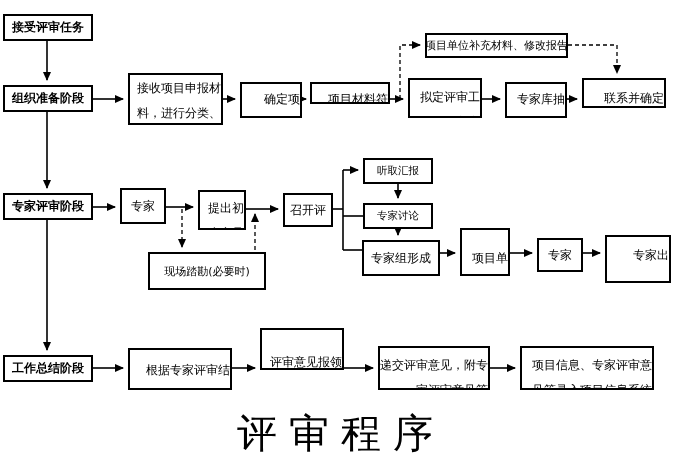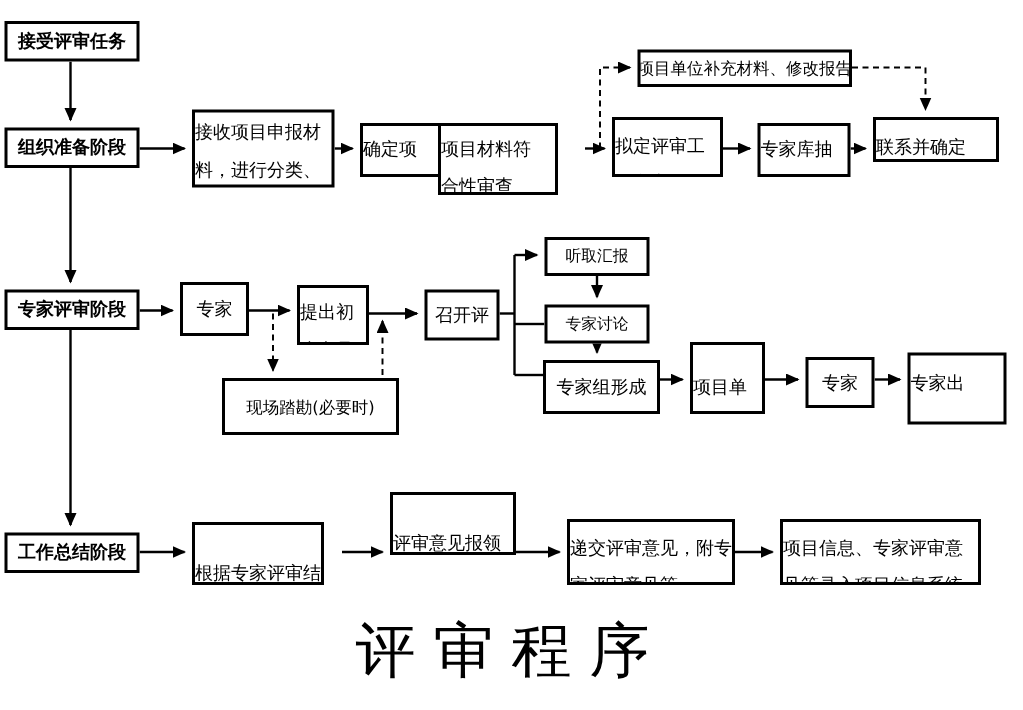--- a/index.html
+++ b/index.html
@@ -1,20 +1,20 @@
 <!DOCTYPE html>
 <html><head>
 <meta charset="utf-8">
 <style>
   html,body{margin:0;padding:0;background:#fff;}
   .canvas{position:relative;width:682px;height:473px;background:#fff;
           font-family:"DejaVu Sans","Liberation Sans",sans-serif;color:#000;overflow:hidden;}
   svg.wires{position:absolute;left:0;top:0;width:682px;height:473px;}
   .box{position:absolute;border:2px solid #000;background:#fff;box-sizing:border-box;
-       text-align:left;font-size:12px;overflow:hidden;}
+       text-align:right;font-size:12px;overflow:hidden;}
   .ln{line-height:25px;white-space:nowrap;}
   .single{display:flex;align-items:center;justify-content:center;white-space:nowrap;}
   .bold{font-weight:bold;}
   .small{font-size:10.5px;}
   .title{position:absolute;font-family:"Liberation Serif","DejaVu Serif",serif;
          font-size:40px;letter-spacing:12px;white-space:nowrap;}
 </style>
 </head>
 <body>
 
@@ -76,21 +76,21 @@
   </div>
 
   <div class="box" style="left:128px;top:73px;width:95px;height:52px;padding-top:1px">
     <div class="ln">接收项目申报材</div>
     <div class="ln">料，进行分类、</div>
   </div>
   <div class="box" style="left:240px;top:82px;width:62px;height:36px;padding-top:3px">
     <div class="ln">确定项</div>
     <div class="ln">目联系</div>
   </div>
-  <div class="box" style="left:292px;top:82px;width:80px;height:48px;padding-top:3px">
+  <div class="box" style="left:310px;top:82px;width:80px;height:22px;padding-top:3px">
     <div class="ln">项目材料符</div>
     <div class="ln">合性审查</div>
   </div>
   <div class="box" style="left:408px;top:78px;width:74px;height:40px;padding-top:5px">
     <div class="ln">拟定评审工</div>
     <div class="ln">作方案</div>
   </div>
   <div class="box" style="left:505px;top:82px;width:62px;height:36px;padding-top:3px">
     <div class="ln">专家库抽</div>
     <div class="ln">取专家</div>
@@ -129,21 +129,21 @@
   <div class="box single" style="left:537px;top:238px;width:46px;height:34px">
     <span>专家</span>
   </div>
   <div class="box" style="left:605px;top:235px;width:66px;height:48px;padding-top:6px">
     <div class="ln">专家出</div>
   </div>
   <div class="box single" style="left:148px;top:252px;width:118px;height:38px;font-size:11px">
     <span>现场踏勘(必要时)</span>
   </div>
 
-  <div class="box" style="left:128px;top:348px;width:88px;height:42px;padding-top:20px">
+  <div class="box" style="left:128px;top:348px;width:104px;height:42px;padding-top:8px">
     <div class="ln">根据专家评审结</div>
     <div class="ln">论，形成评审意见</div>
   </div>
   <div class="box" style="left:260px;top:328px;width:84px;height:42px;padding-top:20px">
     <div class="ln">评审意见报领</div>
     <div class="ln">导审批</div>
   </div>
   <div class="box" style="left:378px;top:346px;width:112px;height:44px;padding-top:5px">
     <div class="ln">递交评审意见，附专</div>
     <div class="ln">家评审意见等</div>

